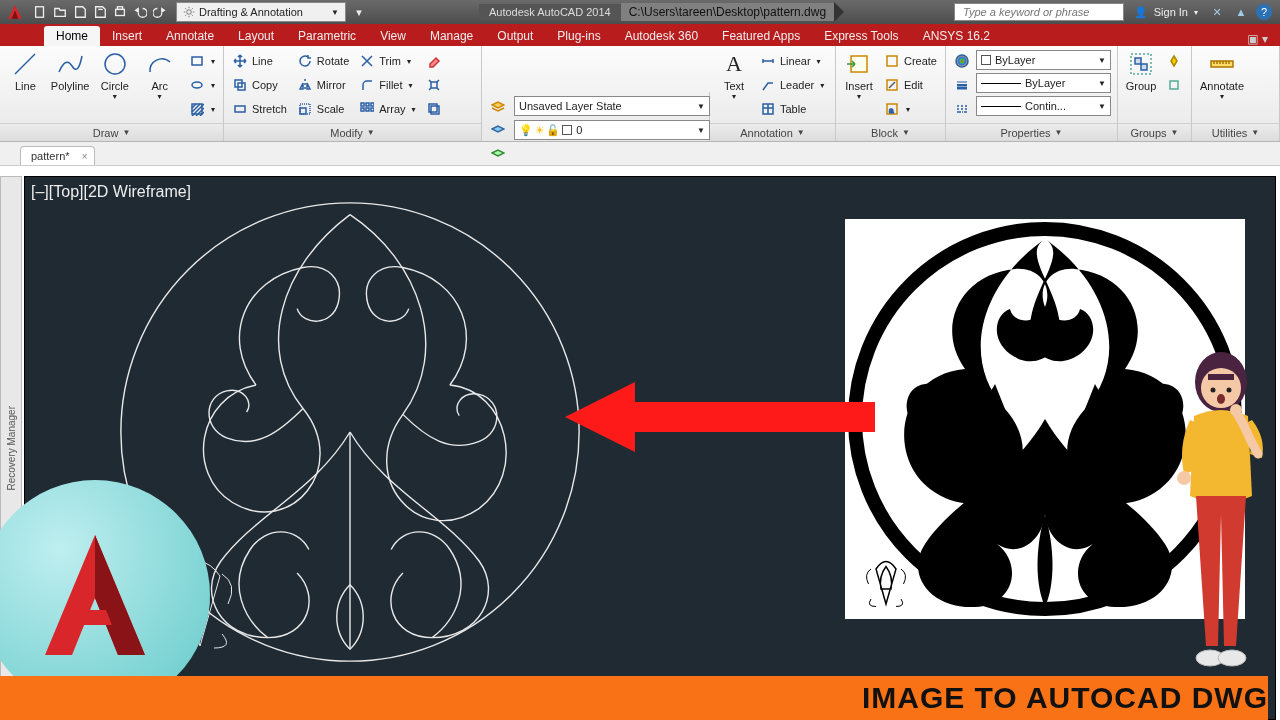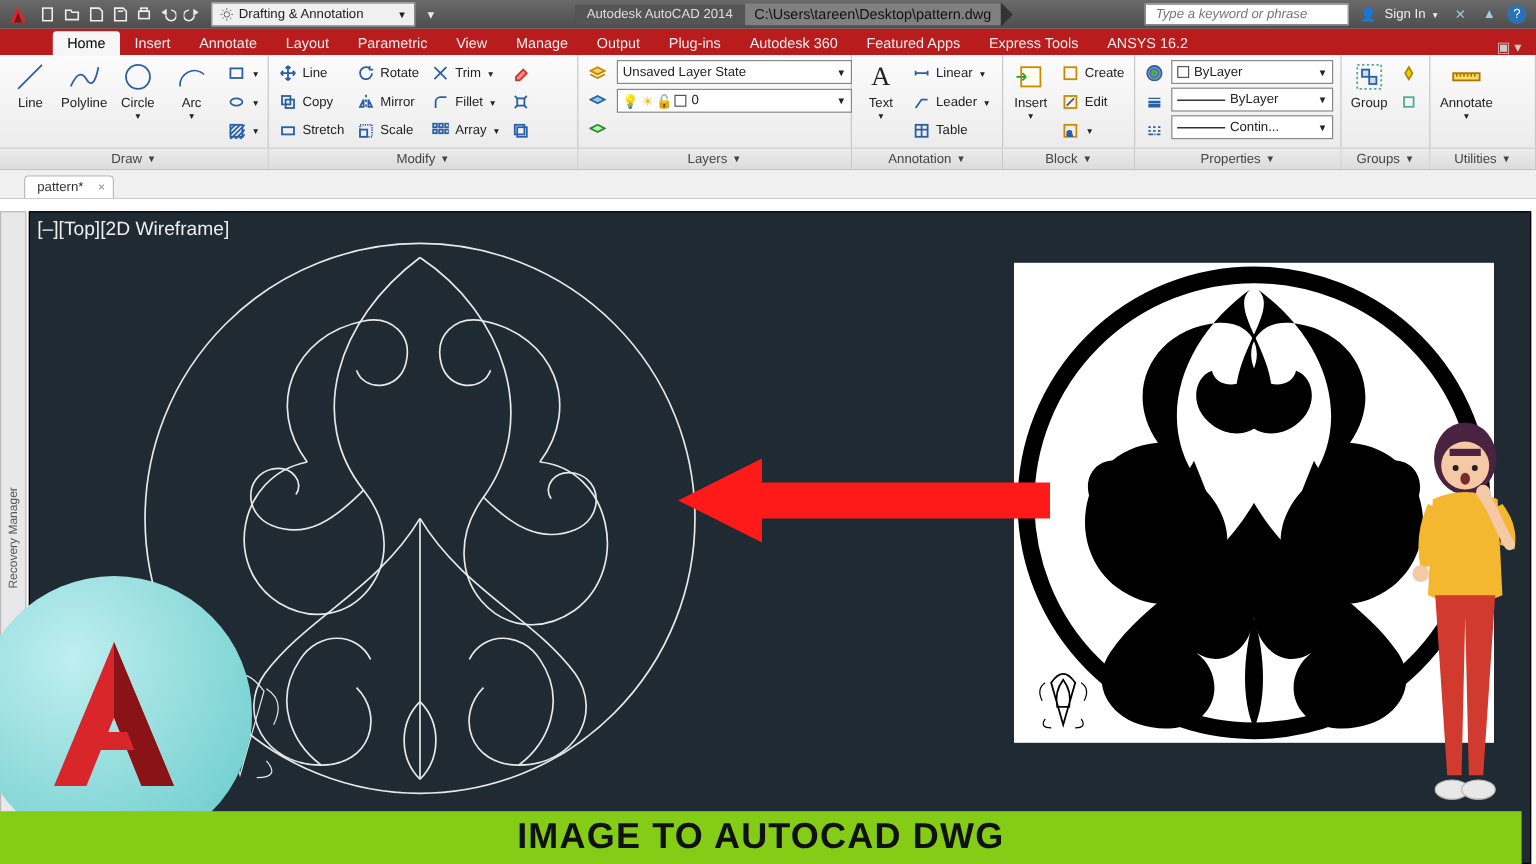--- a/index.html
+++ b/index.html
@@ -58,21 +58,21 @@
   .doc-tab .close { position:absolute; right:6px; top:4px; font-size:10px; color:#888; cursor:pointer; }
 
   
   .canvas-wrap { position:absolute; top:166px; left:0; right:0; bottom:0; background:#fff; }
   .canvas { position:absolute; top:10px; left:24px; right:4px; bottom:0; background:#1f2a33; border:1px solid #000; }
   .sidebar-rec { position:absolute; left:0; top:10px; bottom:0; width:22px; background:#e8e8e8; border:1px solid #bbb; display:flex; align-items:center; justify-content:center; }
   .sidebar-rec span { writing-mode:vertical-rl; transform:rotate(180deg); font-size:10px; color:#555; }
   .vp-label { position:absolute; top:6px; left:6px; color:#eee; font-size:16px; }
 
   
-  .banner { position:absolute; left:0; right:12px; bottom:0; height:44px; background:#84cc16; display:flex; align-items:center; justify-content:center; }
+  .banner { position:absolute; left:0; right:12px; bottom:0; height:44px; background:#f97316; display:flex; align-items:center; justify-content:flex-end; }
   .banner span { font-family:"Arial Black","Segoe UI",sans-serif; font-weight:900; font-size:30px; letter-spacing:1px; color:#111; }
 
   
   .art { position:absolute; }
   .arrow-red { position:absolute; }
 
   .badge-circle { position:absolute; left:-20px; bottom:10px; width:230px; height:230px; border-radius:50%; background:radial-gradient(circle at 35% 30%, #bfeef0, #63c9c8); display:flex; align-items:center; justify-content:center; }
   .badge-circle svg { width:150px; height:150px; }
 
   .girl { position:absolute; right:4px; bottom:44px; width:110px; height:330px; }
@@ -364,21 +364,21 @@
             </span>
           </div>
       </div>
     </div>
     <div class="panel-title">
         <span>Modify</span>
         <span class="caret">▼</span>
       </div>
   </div>
 
-  <div class="panel" style="width:228px;">
+  <div class="panel" style="width:228px;margin-top:46px;">
     <div class="panel-body" style="flex-direction:row;">
       <div class="sm-col">
         <div class="sm-btn">
             <span class="ic">
               <svg viewBox="0 0 14 14">
                 <path d="M1 5l6-3 6 3-6 3z" fill="#fc6" stroke="#c80"></path>
                 <path d="M1 8l6 3 6-3" stroke="#c80"></path>
               </svg>
             </span>
           </div>

